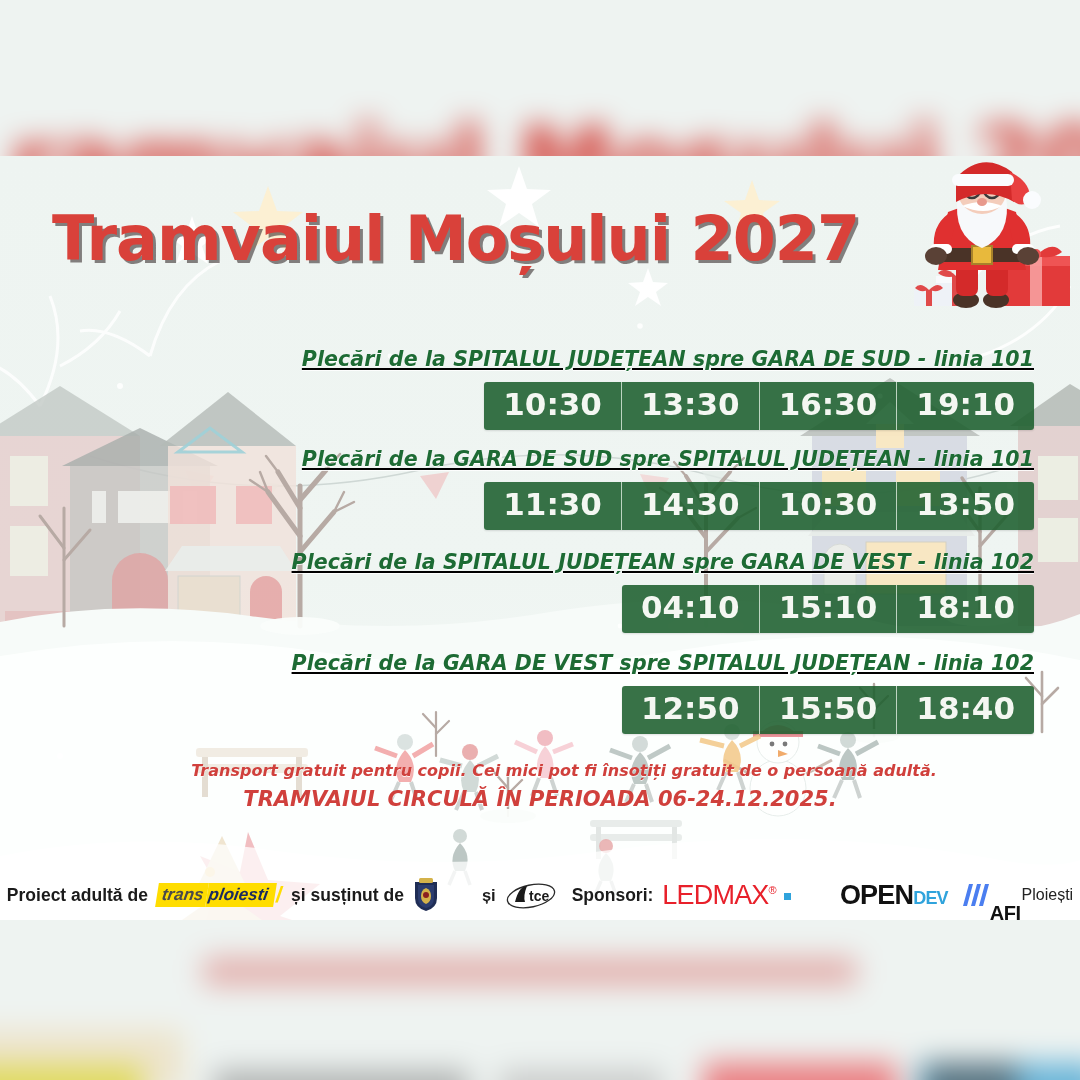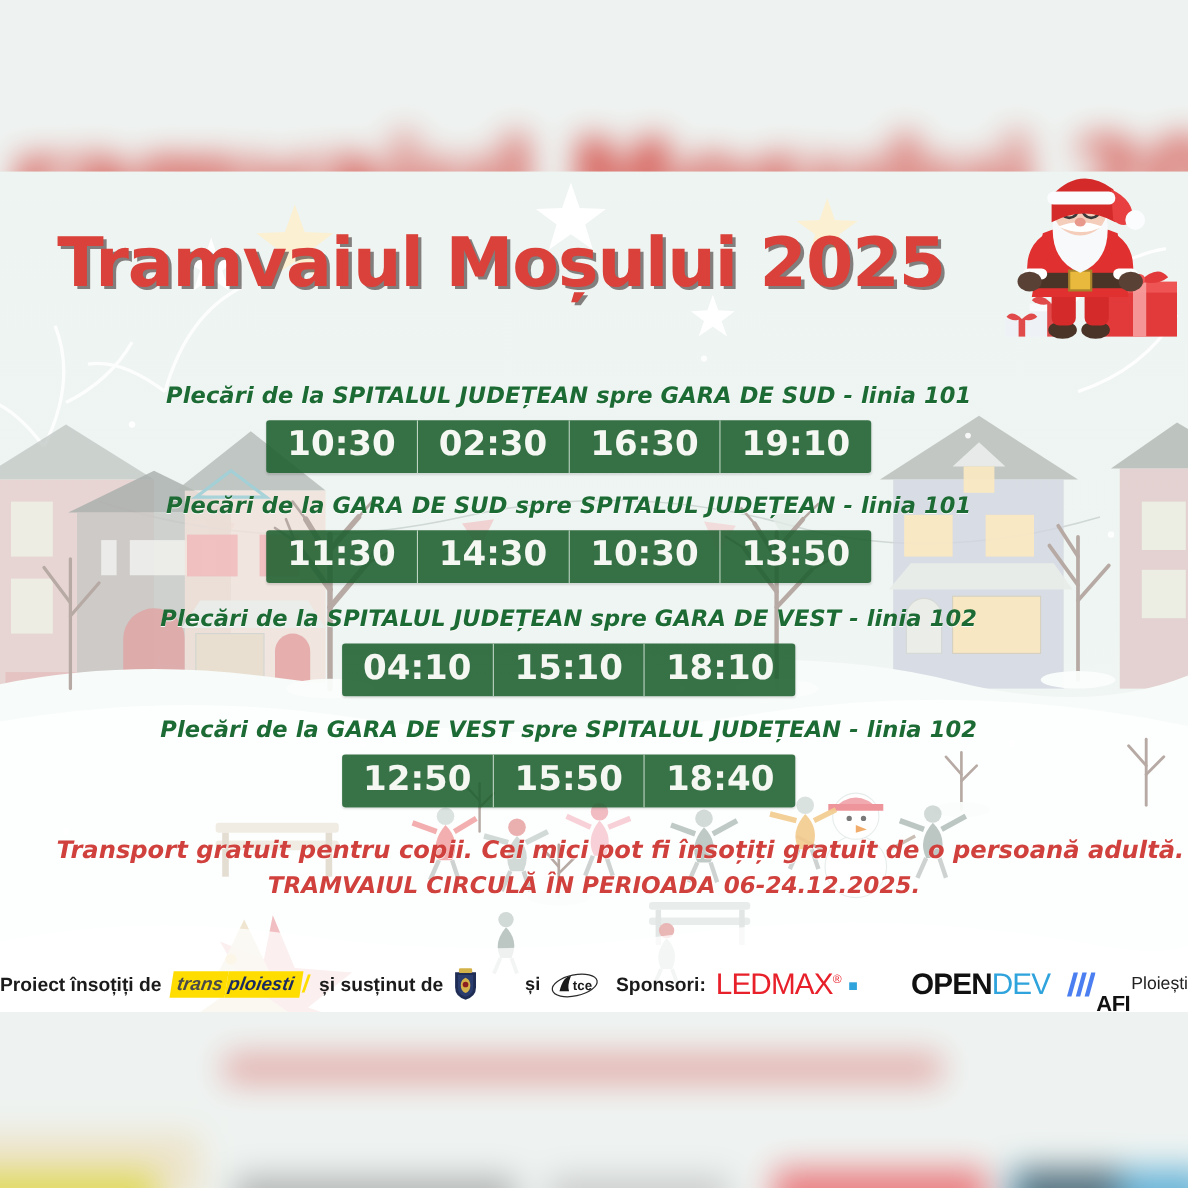--- a/index.html
+++ b/index.html
@@ -47,21 +47,21 @@
   .title{
     position:absolute;left:52px;top:52px;width:860px;
     font-family:"DejaVu Sans", sans-serif;
     font-size:62px;line-height:1;font-weight:bold;
     color:#d9413a;
     text-shadow:3px 3px 0 rgba(40,30,30,.55);
     letter-spacing:-1px;white-space:nowrap;
   }
   .santa{position:absolute;right:6px;top:-4px;width:176px;height:165px;}
 
-  .row{position:absolute;left:0;width:1034px;text-align:center;}
+  .row{position:absolute;left:0;width:1034px;text-align:right;text-decoration:underline;}
   .row-label{
     font-family:"DejaVu Sans", sans-serif;
     font-size:20.5px;font-weight:bold;font-style:italic;
     color:#1d6b34;letter-spacing:.1px;white-space:nowrap;
     text-shadow:0 1px 0 rgba(255,255,255,.85);
   }
   .times{
     display:inline-flex;margin-top:11px;
     background:rgba(29,94,46,.88);
     border-radius:3px;overflow:hidden;
@@ -76,41 +76,41 @@
   }
   .time-cell:last-child{border-right:none;}
 
   .note{position:absolute;left:0;width:1080px;text-align:center;}
   .note-line{
     font-family:"DejaVu Sans", sans-serif;
     font-weight:bold;font-style:italic;color:#d0403c;
     text-shadow:0 1px 0 rgba(255,255,255,.8);
     white-space:nowrap;
   }
-  .note-line.l1{font-size:22px;padding-left:48px;}
+  .note-line.l1{font-size:16px;padding-left:48px;}
   .note-line.l2{font-size:21px;margin-top:7px;}
 
   
   .sponsors{
     position:absolute;left:0;top:714px;width:1080px;height:50px;
     display:flex;align-items:center;justify-content:center;gap:9px;
   }
   .sp-text{font-size:17.5px;font-weight:bold;color:#1b1b1b;white-space:nowrap;}
   .sp-text.small{font-size:16.5px;font-weight:bold;margin-left:34px;}
   .logo-trans{
     display:inline-flex;align-items:center;height:26px;
     transform:skewX(-9deg);
   }
   .lt-a{background:#ffdd00;color:#4a4a4a;font-size:17px;font-weight:bold;padding:2px 3px 2px 5px;font-style:italic;}
   .lt-b{background:#ffdd00;color:#1b2a5e;font-size:17px;font-weight:bold;padding:2px 7px 2px 2px;font-style:italic;}
   .lt-slash{color:#ffdd00;font-size:22px;font-weight:bold;margin-left:1px;}
   .logo-ledmax{color:#e8202a;font-size:27px;font-weight:normal;letter-spacing:-.8px;}
   .logo-reg{font-size:11px;vertical-align:super;color:#e8202a;}
   .logo-open{color:#111;font-size:27px;font-weight:bold;letter-spacing:-.8px;margin-left:48px;}
-  .logo-dev{color:#2fa3dc;font-size:27px;font-weight:normal;letter-spacing:-.8px;}
+  .logo-dev{color:#2fa3dc;font-size:18px;font-weight:bold;letter-spacing:-.8px;}
   .dot-sq{display:inline-block;width:7px;height:7px;background:#2fa3dc;vertical-align:middle;margin:0 1px 5px 1px;}
   .logo-afi{color:#111;font-size:20px;font-weight:bold;letter-spacing:-.5px;margin-top:37px;}
   .logo-afisub{color:#222;font-size:16px;font-weight:normal;}
 </style>
 </head>
 <body>
 
 <div id="stage">
 
   <div class="backdrop">
@@ -369,21 +369,21 @@
           <circle cx="60" cy="600" r="3"></circle>
         <circle cx="330" cy="520" r="2.6"></circle>
           <circle cx="620" cy="470" r="2.4"></circle>
         <circle cx="920" cy="520" r="3"></circle>
           <circle cx="500" cy="300" r="2.4"></circle>
       </g>
     </svg>
 
     <div class="content">
 
-      <div class="title">Tramvaiul Moșului 2025</div>
+      <div class="title">Tramvaiul Moșului 2027</div>
 
       <svg class="santa" viewBox="0 0 176 165">
 
         <g>
           <rect x="106" y="110" width="66" height="44" fill="#e23a3a"></rect>
           <rect x="106" y="104" width="66" height="10" fill="#ef5454"></rect>
           <rect x="132" y="104" width="12" height="50" fill="#f7a0a0" opacity=".9"></rect>
           <path d="M138 104 q-16 -16 -26 -4 q10 8 26 4z" fill="#e23a3a"></path>
           <path d="M138 104 q16 -16 26 -4 q-10 8 -26 4z" fill="#e23a3a"></path>
           <circle cx="138" cy="102" r="5" fill="#ef5454"></circle>
@@ -433,21 +433,21 @@
         <path d="M58 26 q26 -28 56 -6 q8 22 2 30 q-28 -16 -58 0z" fill="#d42a2a"></path>
         <path d="M112 20 q22 10 20 30 q-10 6 -18 -2z" fill="#e84040"></path>
         <rect x="54" y="22" width="62" height="12" rx="6" fill="#fafcfe"></rect>
         <circle cx="134" cy="48" r="9" fill="#fafcfe"></circle>
       </svg>
 
       <div class="row" style="top:191px">
         <div class="row-label">Plecări de la SPITALUL JUDEȚEAN spre GARA DE SUD - linia 101</div>
         <div class="times">
           <div class="time-cell">10:30</div>
-          <div class="time-cell">02:30</div>
+          <div class="time-cell">13:30</div>
           <div class="time-cell">16:30</div>
           <div class="time-cell">19:10</div>
         </div>
       </div>
 
       <div class="row" style="top:291px">
         <div class="row-label">Plecări de la GARA DE SUD spre SPITALUL JUDEȚEAN - linia 101</div>
         <div class="times">
           <div class="time-cell">11:30</div>
           <div class="time-cell">14:30</div>
@@ -473,21 +473,21 @@
           <div class="time-cell">18:40</div>
         </div>
       </div>
 
       <div class="note" style="top:605px">
         <div class="note-line l1">Transport gratuit pentru copii. Cei mici pot fi însoțiți gratuit de o persoană adultă.</div>
         <div class="note-line l2">TRAMVAIUL CIRCULĂ ÎN PERIOADA 06-24.12.2025.</div>
       </div>
 
       <div class="sponsors">
-        <span class="sp-text">Proiect însoțiți de</span>
+        <span class="sp-text">Proiect adultă de</span>
 
         <span class="logo-trans">
           <span class="lt-a">trans</span>
             <span class="lt-b">ploiesti</span>
             <span class="lt-slash">/</span>
         </span>
 
         <span class="sp-text">și susținut de</span>
 
         <svg width="26" height="34" viewBox="0 0 26 34">

